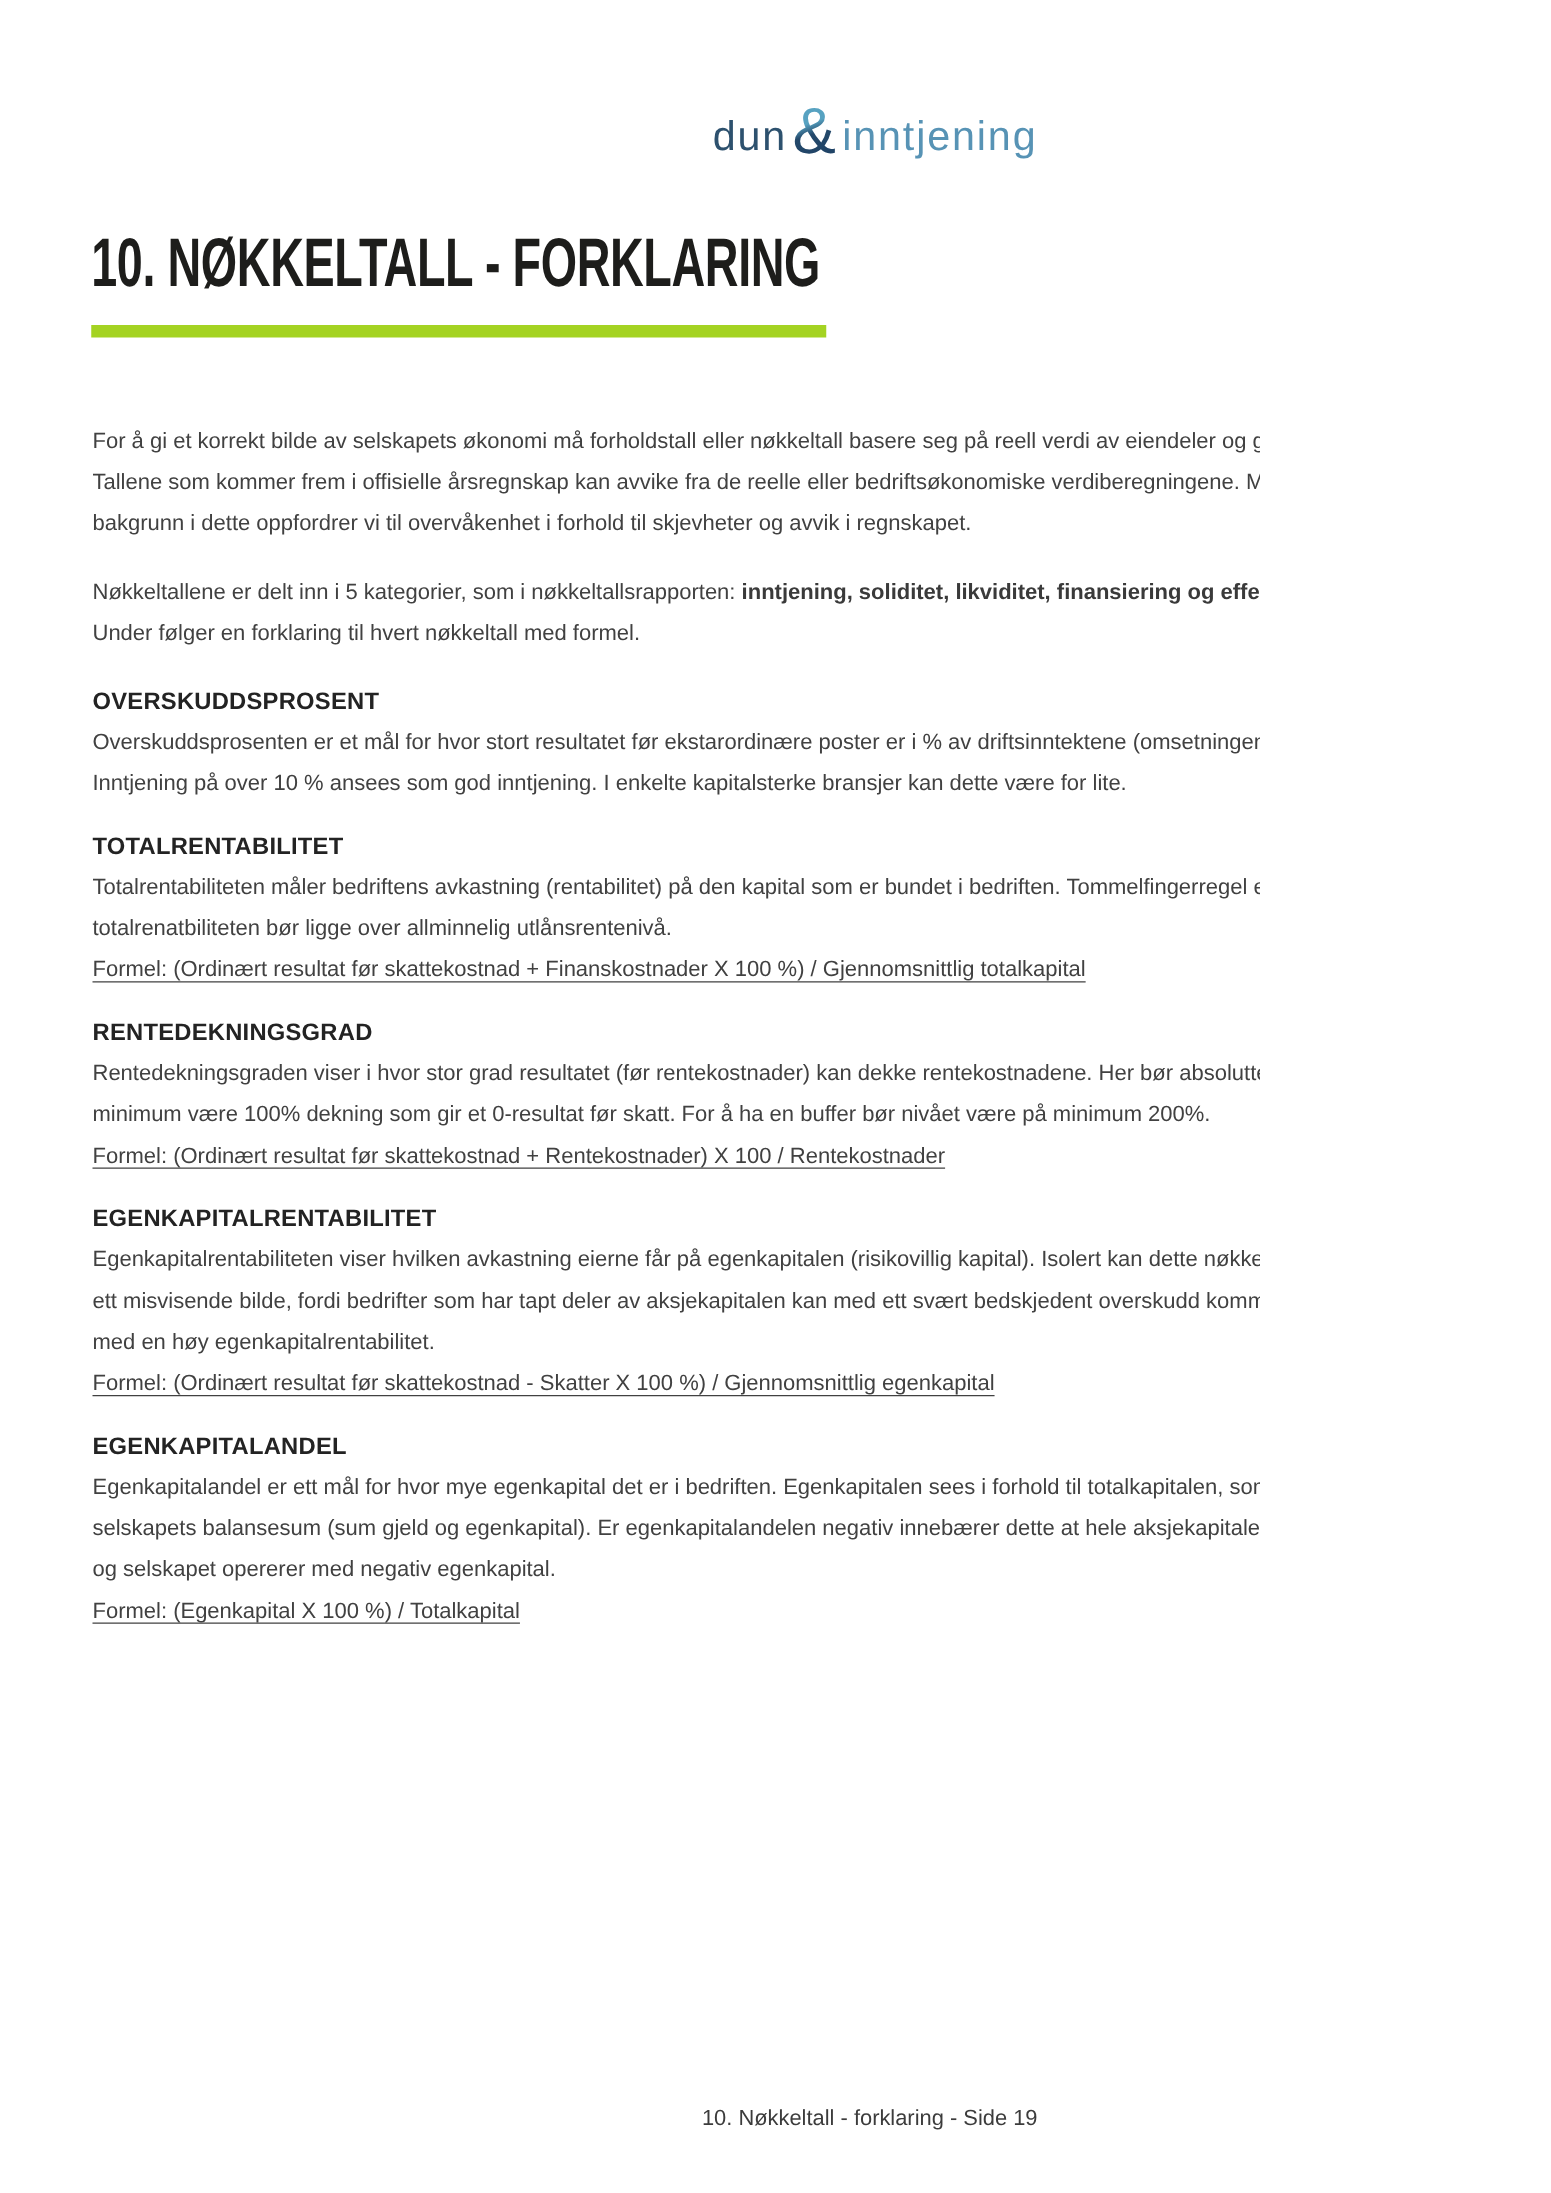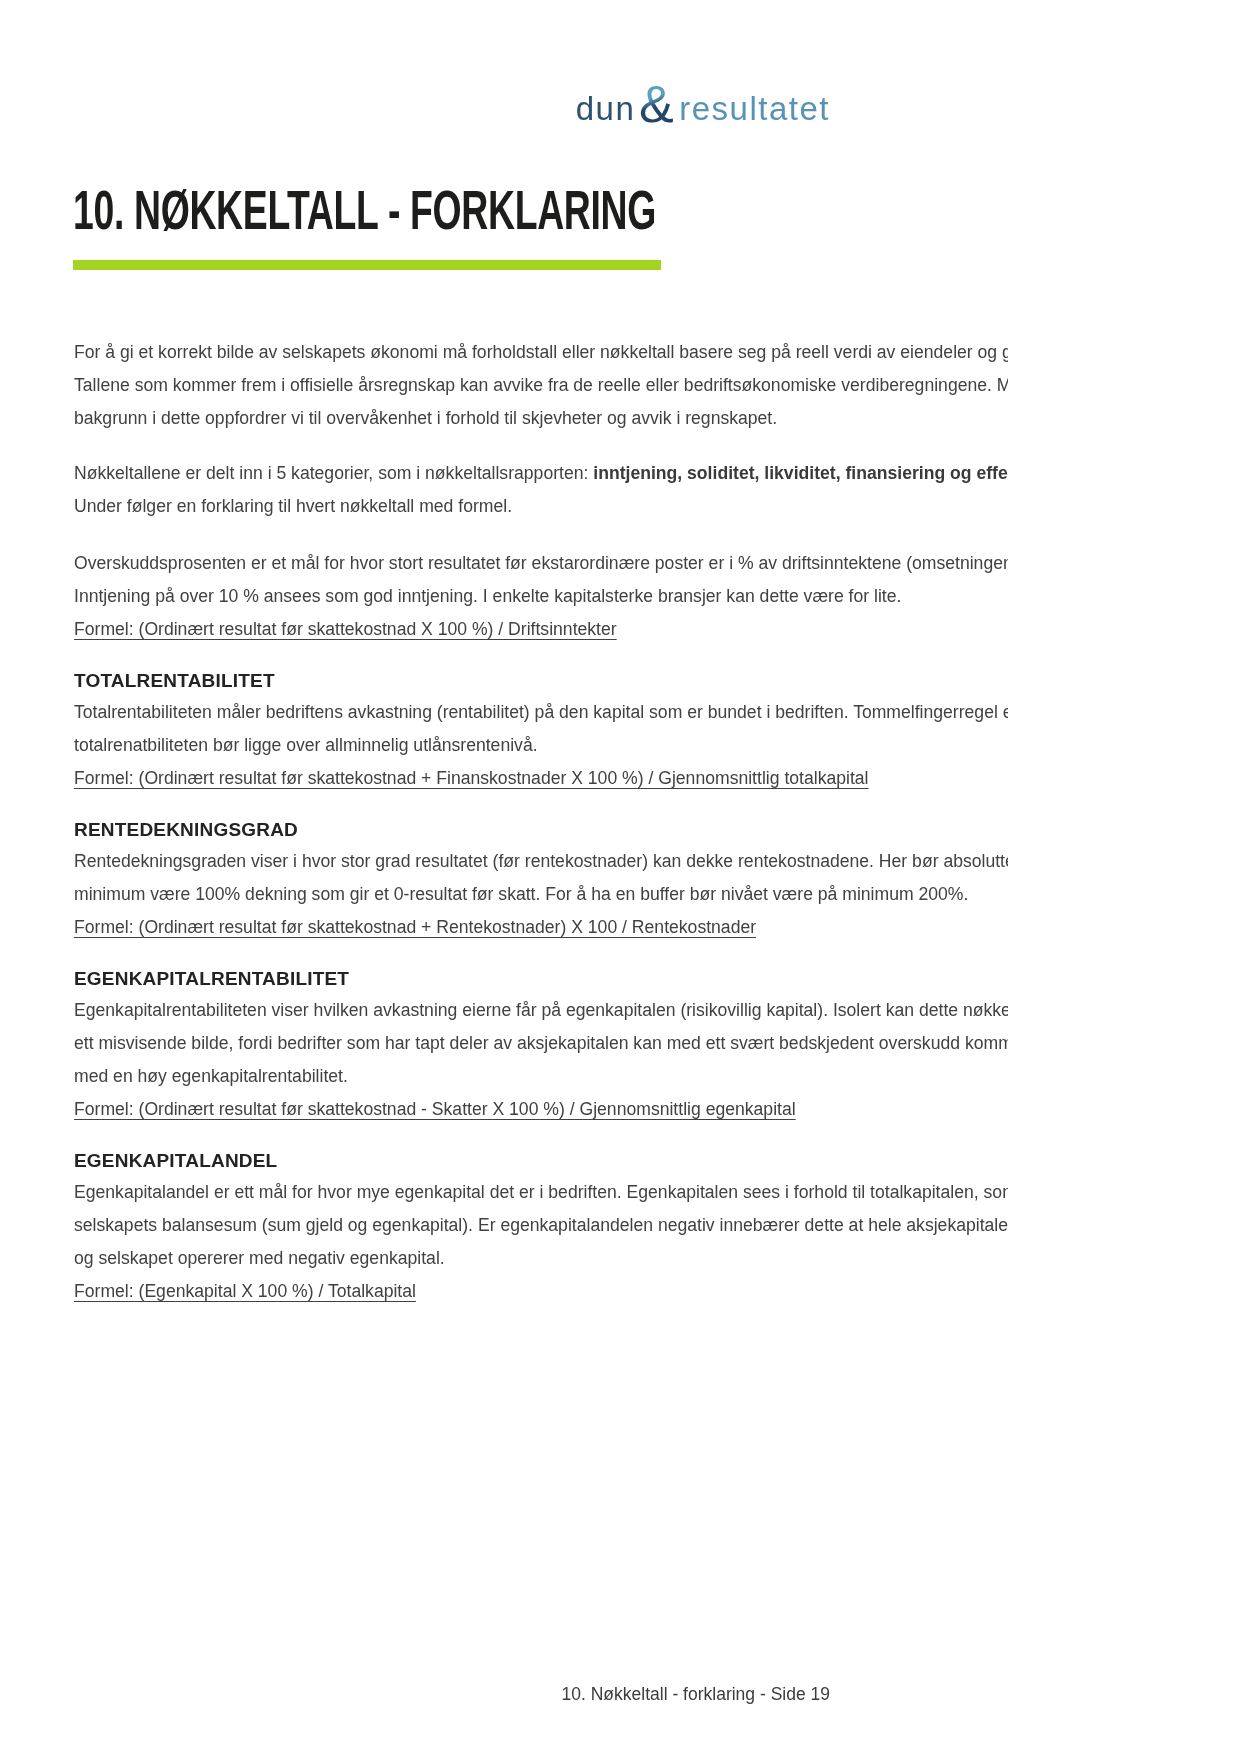--- a/index.html
+++ b/index.html
@@ -66,33 +66,33 @@
     <svg class="amp-svg" width="40" height="54" viewBox="0 0 40 54">
       <defs>
         <linearGradient id="ampgrad" x1="0.15" y1="0" x2="0.35" y2="1">
           <stop offset="0.42" stop-color="#57a2c1"></stop>
           <stop offset="0.58" stop-color="#24496b"></stop>
           <stop offset="1" stop-color="#1f4265"></stop>
         </linearGradient>
       </defs>
       <text x="1" y="44" font-size="52" font-weight="400" fill="url(#ampgrad)">&amp;</text>
     </svg>
-    <span class="word" id="logo-bradstreet" style="color: rgb(87, 147, 181);">resultatet</span>
+    <span class="word" id="logo-bradstreet" style="color: rgb(87, 147, 181);">inntjening</span>
   </div>
 
   <h1 class="title">10. NØKKELTALL - FORKLARING</h1>
   <div class="accent-bar" style="background: rgb(164, 211, 34);"></div>
 
   <main class="content">
     <p>For å gi et korrekt bilde av selskapets økonomi må forholdstall eller nøkkeltall basere seg på reell verdi av eiendeler og gjeld. Tallene som kommer frem i offisielle årsregnskap kan avvike fra de reelle eller bedriftsøkonomiske verdiberegningene. Med bakgrunn i dette oppfordrer vi til overvåkenhet i forhold til skjevheter og avvik i regnskapet.</p>
     <p class="intro-p2"><span>Nøkkeltallene er delt inn i 5 kategorier, som i nøkkeltallsrapporten: </span><b>inntjening, soliditet, likviditet, finansiering og effektivitet.</b><span> Under følger en forklaring til hvert nøkkeltall med formel.</span></p>
     <div id="sections-host">
   <section class="kpi-section first">
+    <h2>OVERSKUDDSPROSENT</h2>
     <p>Overskuddsprosenten er et mål for hvor stort resultatet før ekstarordinære poster er i % av driftsinntektene (omsetningen). Inntjening på over 10 % ansees som god inntjening. I enkelte kapitalsterke bransjer kan dette være for lite.</p>
-    <p class="formula">Formel: (Ordinært resultat før skattekostnad X 100 %) / Driftsinntekter</p>
   </section>
 
   <section class="kpi-section">
     <h2>TOTALRENTABILITET</h2>
     <p>Totalrentabiliteten måler bedriftens avkastning (rentabilitet) på den kapital som er bundet i bedriften. Tommelfingerregel er at totalrenatbiliteten bør ligge over allminnelig utlånsrentenivå.</p>
     <p class="formula">Formel: (Ordinært resultat før skattekostnad + Finanskostnader X 100 %) / Gjennomsnittlig totalkapital</p>
   </section>
 
   <section class="kpi-section">
     <h2>RENTEDEKNINGSGRAD</h2>

